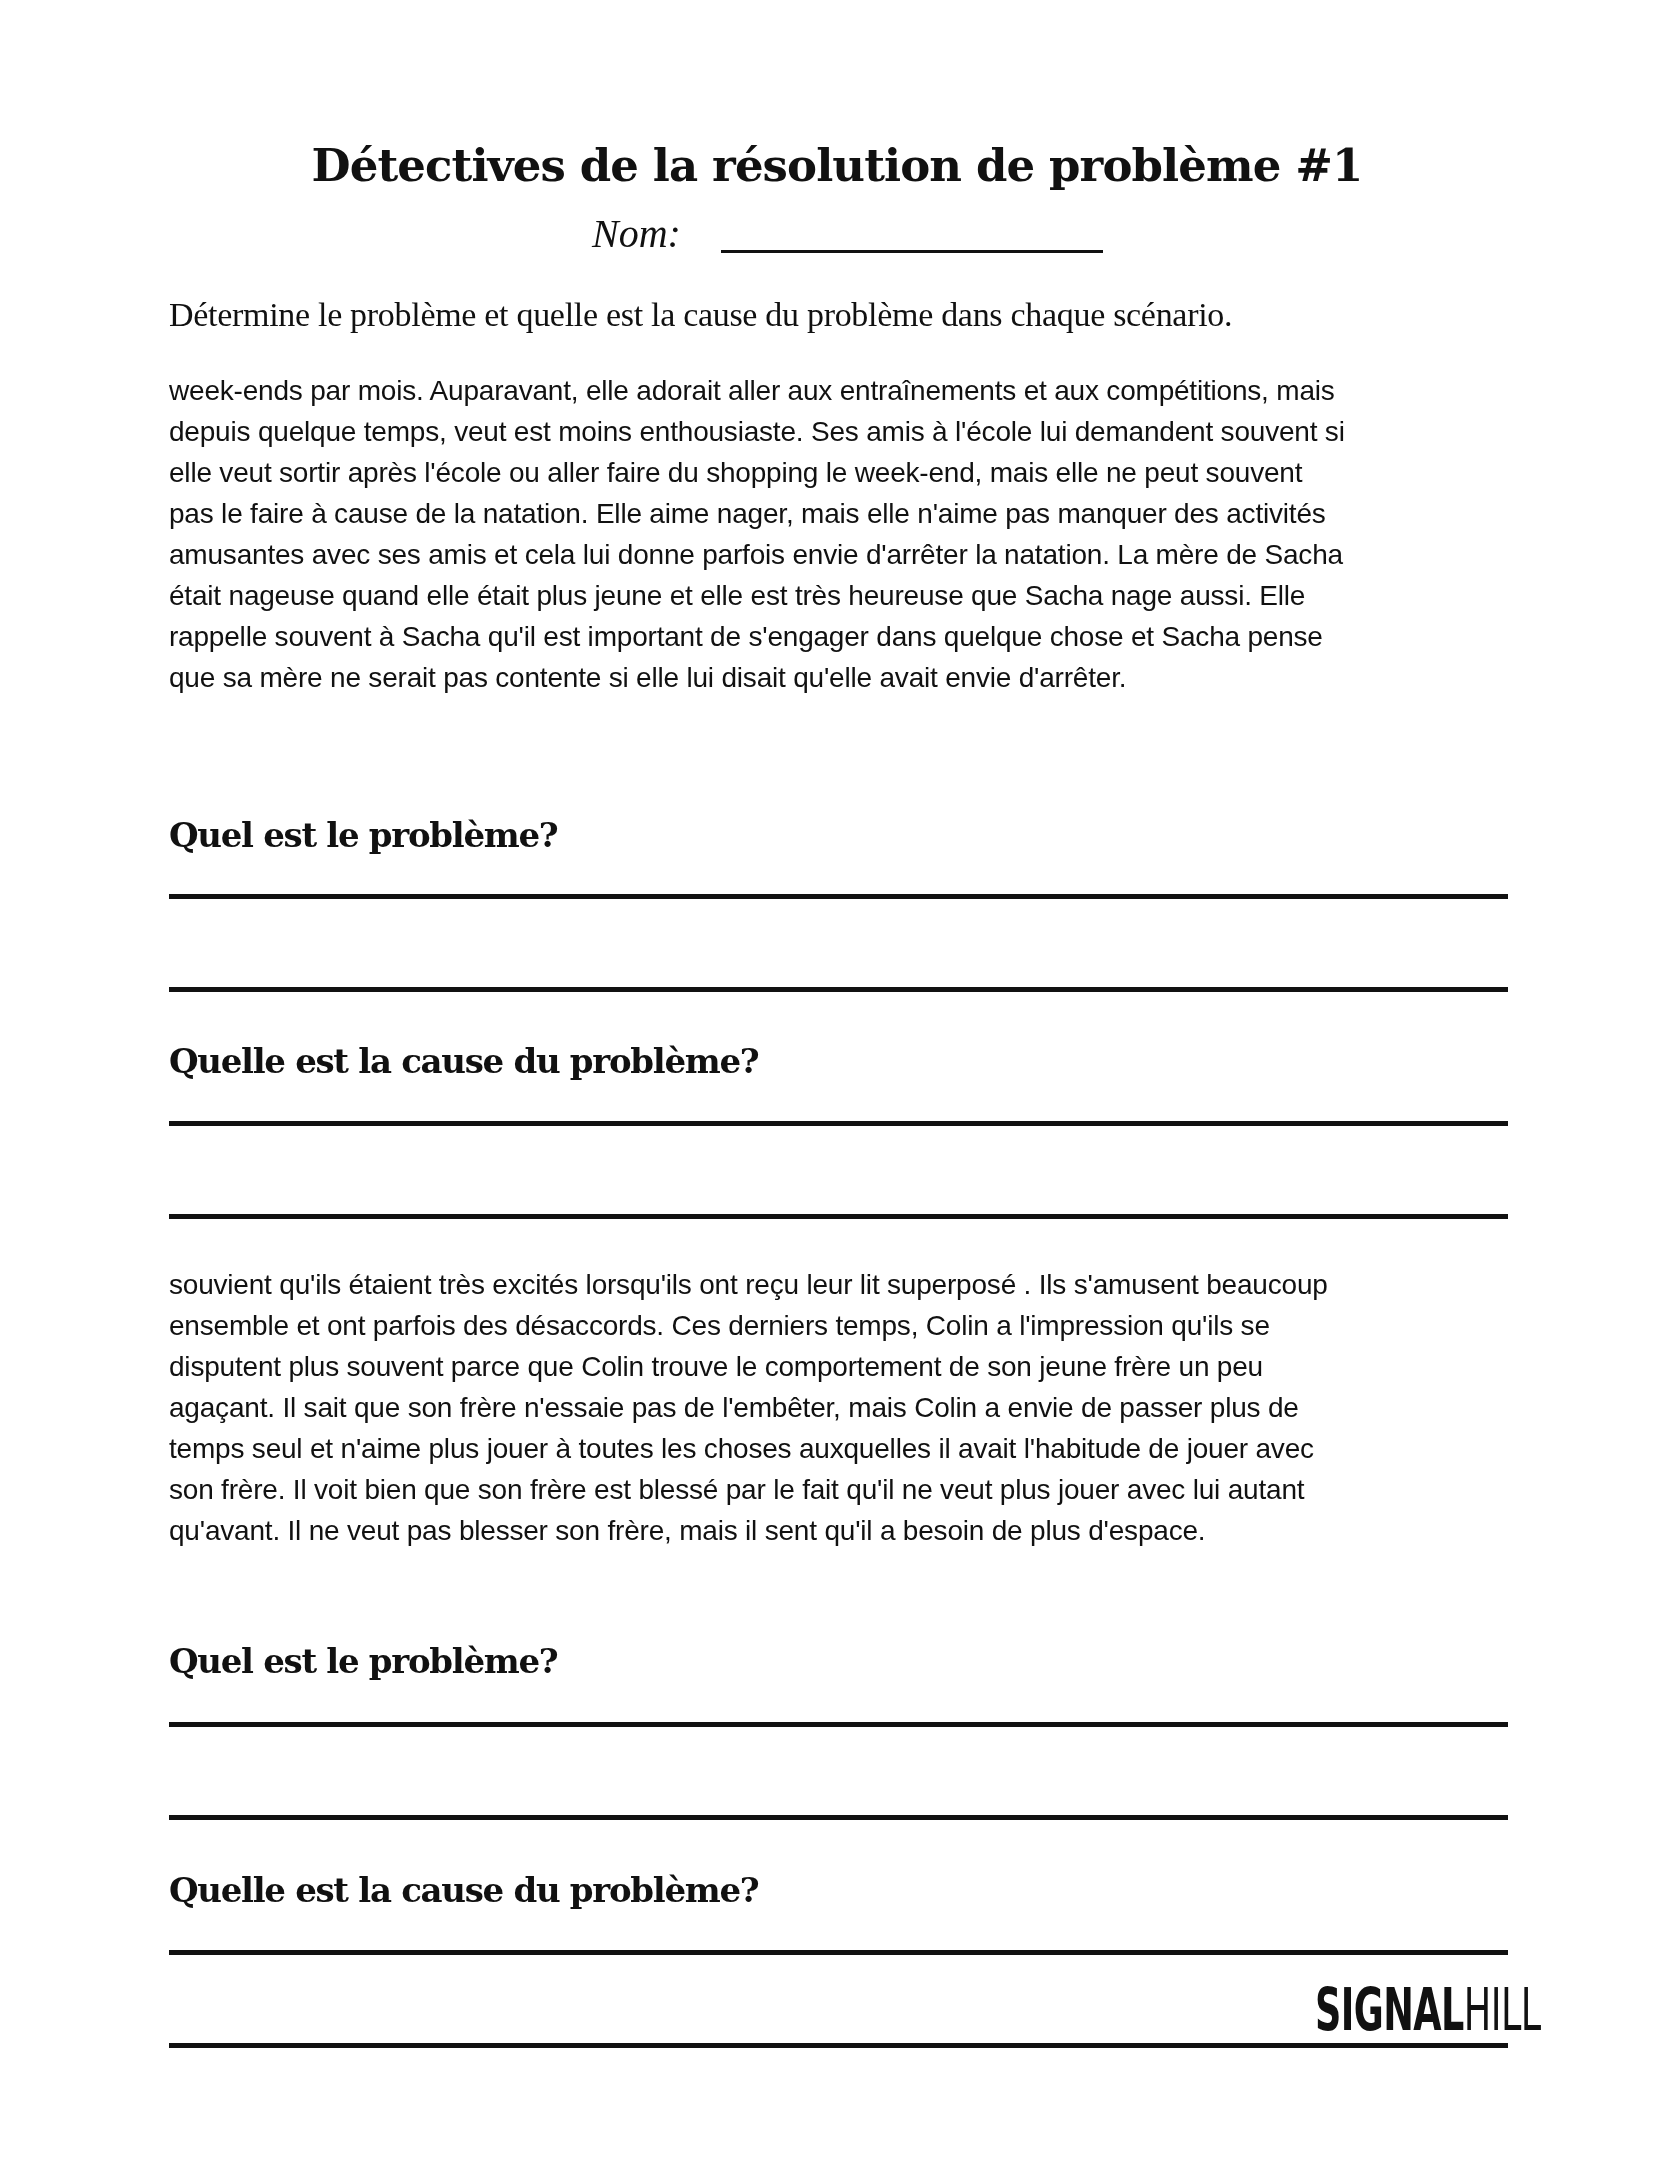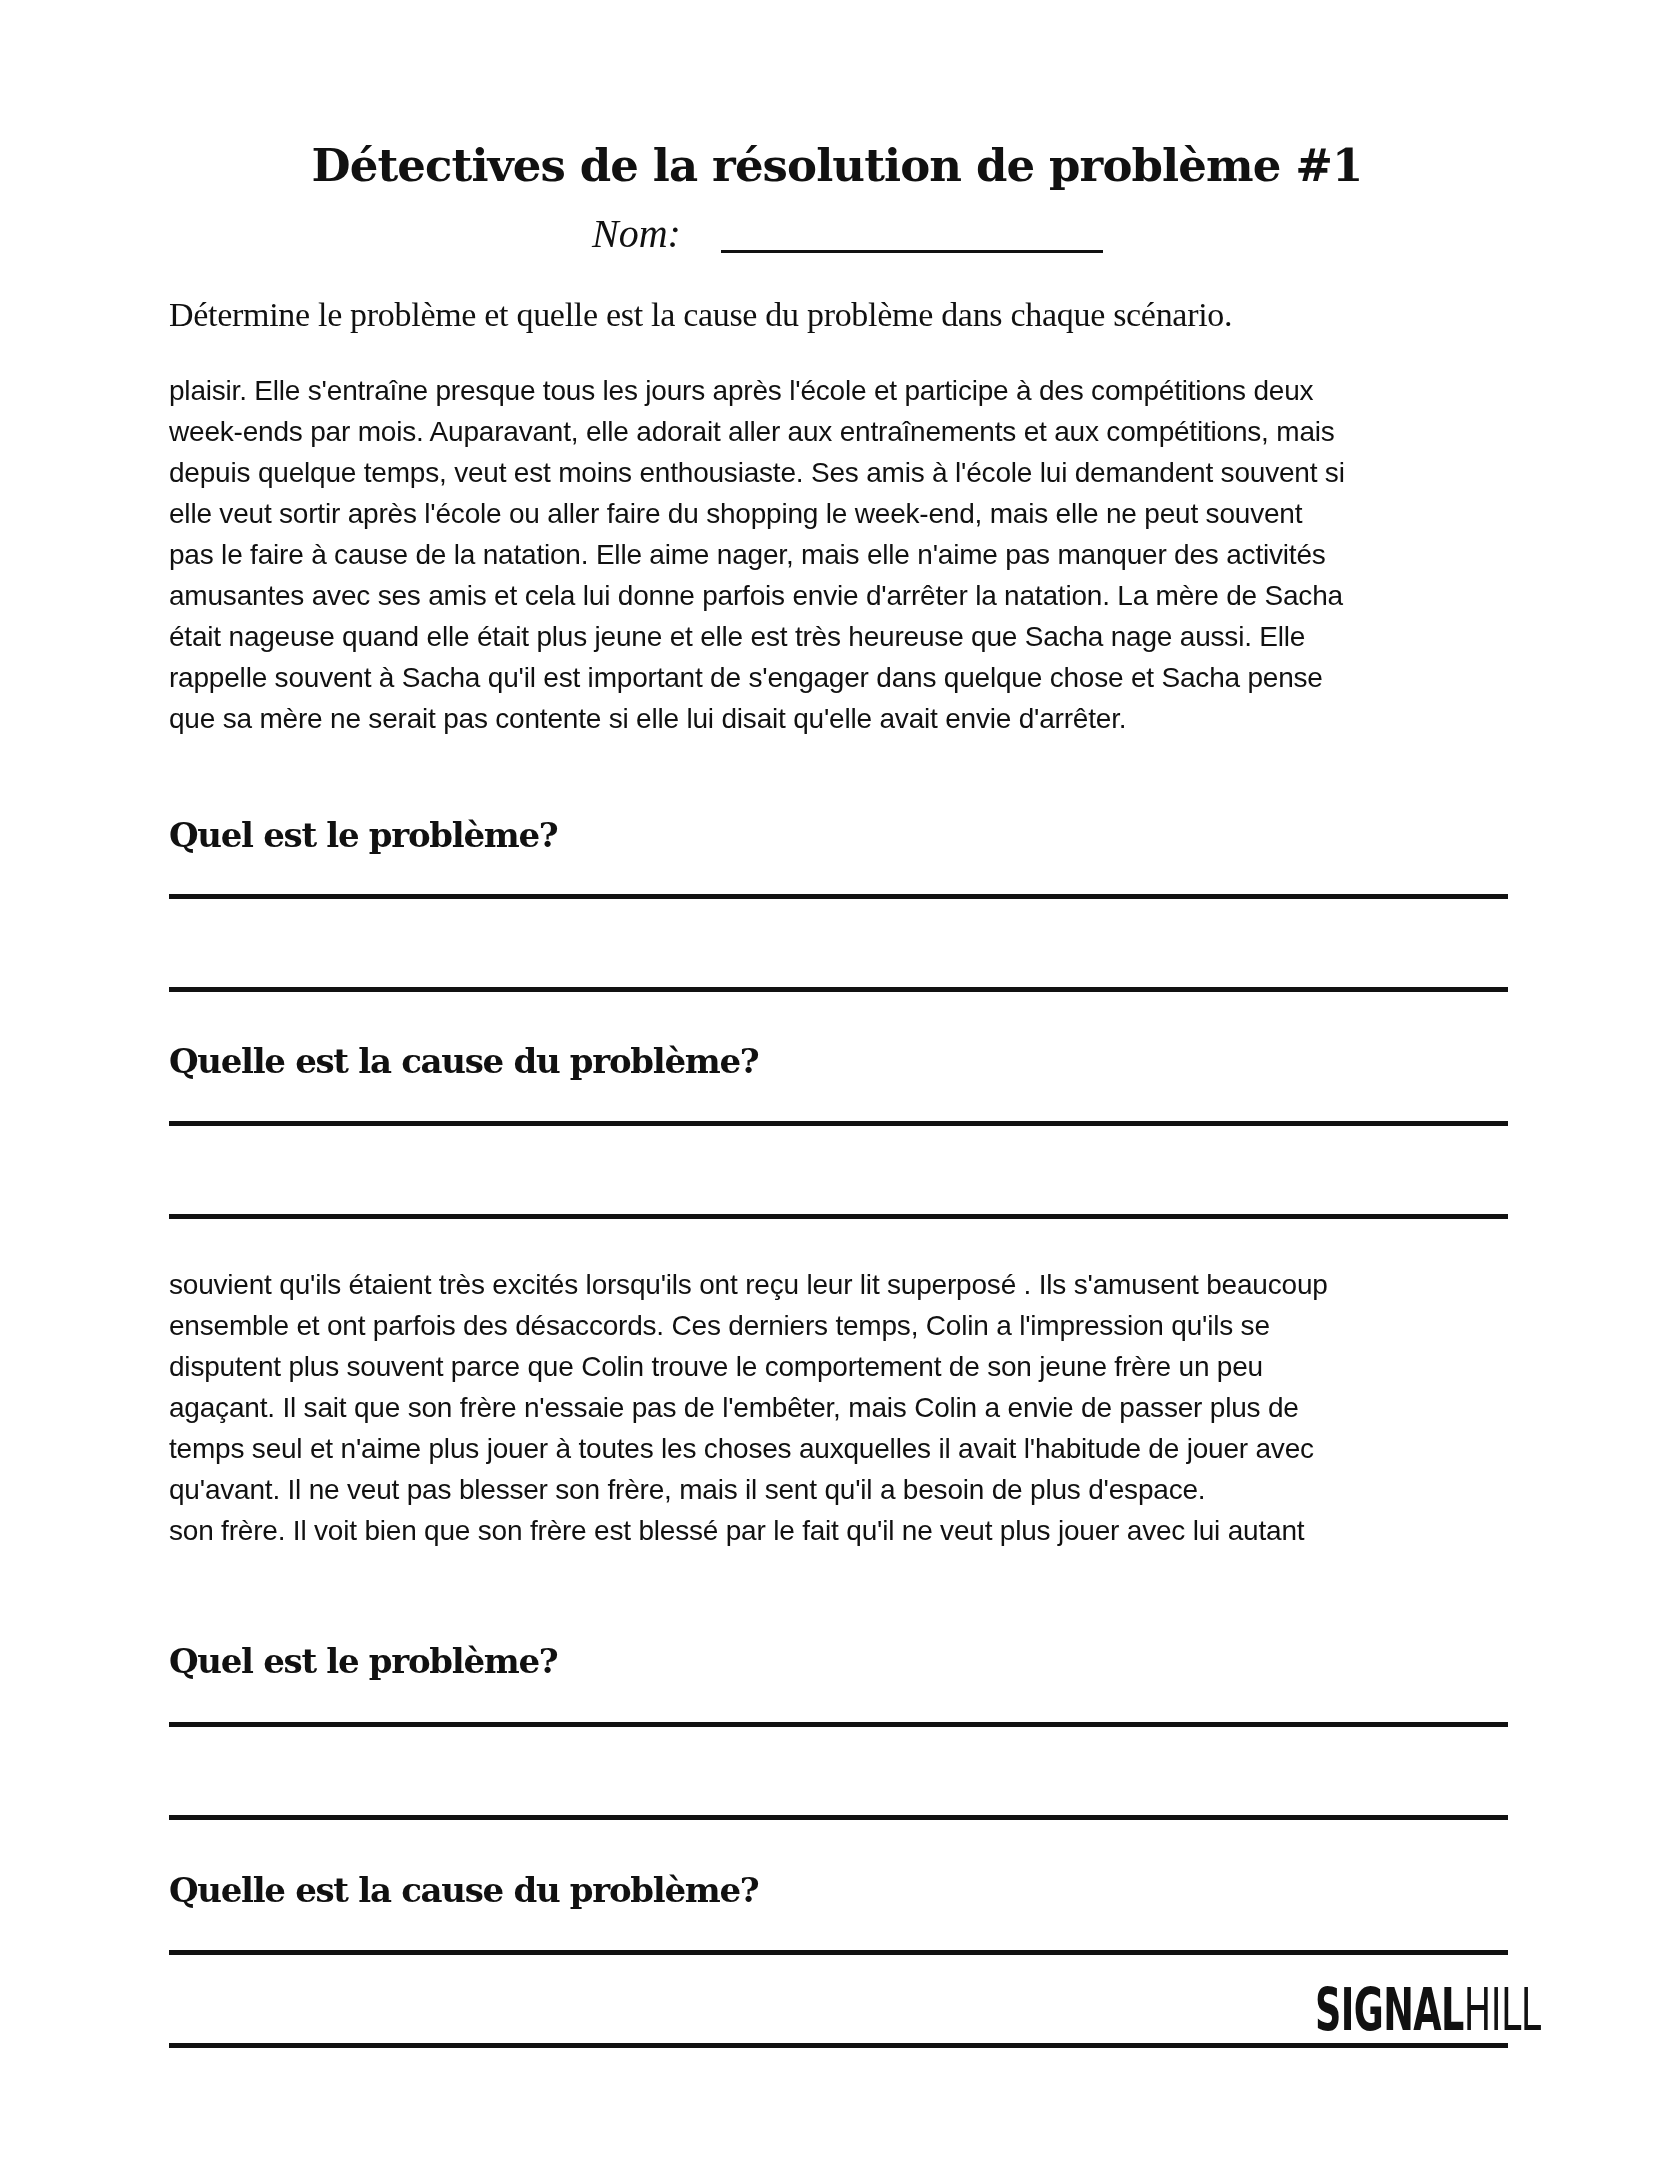--- a/index.html
+++ b/index.html
@@ -97,21 +97,20 @@
 <div class="abs title">Détectives de la résolution de problème #1</div>
 
 <div class="abs nom-wrap">
   <span class="nom-label">Nom:</span>
   <div class="nom-line"></div>
 </div>
 
 <div class="abs instruction">Détermine le problème et quelle est la cause du problème dans chaque scénario.</div>
 
 <div class="abs para" style="top:370px;">
-  <span class="line">plaisir. Elle s'entraîne presque tous les jours après l'école et participe à des compétitions deux</span>
   <span class="line">week-ends par mois. Auparavant, elle adorait aller aux entraînements et aux compétitions, mais</span>
   <span class="line">depuis quelque temps, veut est moins enthousiaste. Ses amis à l'école lui demandent souvent si</span>
   <span class="line">elle veut sortir après l'école ou aller faire du shopping le week-end, mais elle ne peut souvent</span>
   <span class="line">pas le faire à cause de la natation. Elle aime nager, mais elle n'aime pas manquer des activités</span>
   <span class="line">amusantes avec ses amis et cela lui donne parfois envie d'arrêter la natation. La mère de Sacha</span>
   <span class="line">était nageuse quand elle était plus jeune et elle est très heureuse que Sacha nage aussi. Elle</span>
   <span class="line">rappelle souvent à Sacha qu'il est important de s'engager dans quelque chose et Sacha pense</span>
   <span class="line">que sa mère ne serait pas contente si elle lui disait qu'elle avait envie d'arrêter.</span>
 </div>
 
@@ -122,22 +121,22 @@
 <div class="abs q-heading" style="top:1035px;">Quelle est la cause du problème?</div>
 <div class="abs answer-line" style="top:1121px;"></div>
 <div class="abs answer-line" style="top:1214px;"></div>
 
 <div class="abs para" style="top:1264px;">
   <span class="line">souvient qu'ils étaient très excités lorsqu'ils ont reçu leur lit superposé . Ils s'amusent beaucoup</span>
   <span class="line">ensemble et ont parfois des désaccords. Ces derniers temps, Colin a l'impression qu'ils se</span>
   <span class="line">disputent plus souvent parce que Colin trouve le comportement de son jeune frère un peu</span>
   <span class="line">agaçant. Il sait que son frère n'essaie pas de l'embêter, mais Colin a envie de passer plus de</span>
   <span class="line">temps seul et n'aime plus jouer à toutes les choses auxquelles il avait l'habitude de jouer avec</span>
+  <span class="line">son frère. Il voit bien que son frère est blessé par le fait qu'il ne veut plus jouer avec lui autant</span>
   <span class="line">qu'avant. Il ne veut pas blesser son frère, mais il sent qu'il a besoin de plus d'espace.</span>
-  <span class="line">son frère. Il voit bien que son frère est blessé par le fait qu'il ne veut plus jouer avec lui autant</span>
 </div>
 
 <div class="abs q-heading" style="top:1635px;">Quel est le problème?</div>
 <div class="abs answer-line" style="top:1722px;"></div>
 <div class="abs answer-line" style="top:1815px;"></div>
 
 <div class="abs q-heading" style="top:1864px;">Quelle est la cause du problème?</div>
 <div class="abs answer-line" style="top:1950px;"></div>
 <div class="abs answer-line" style="top:2043px;"></div>
 

